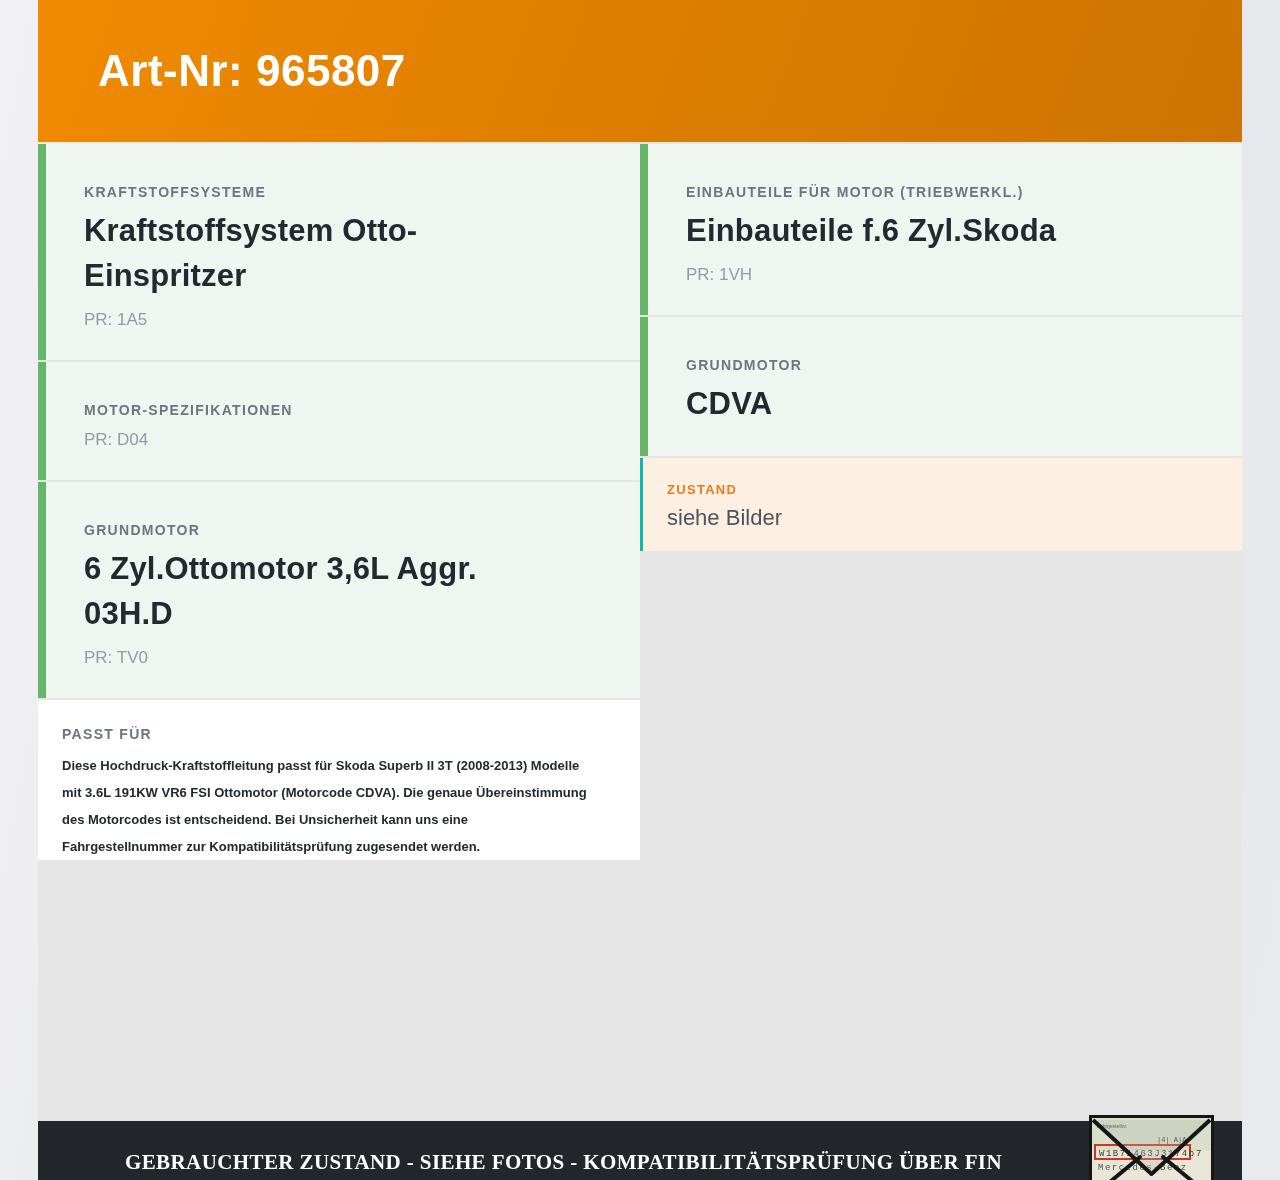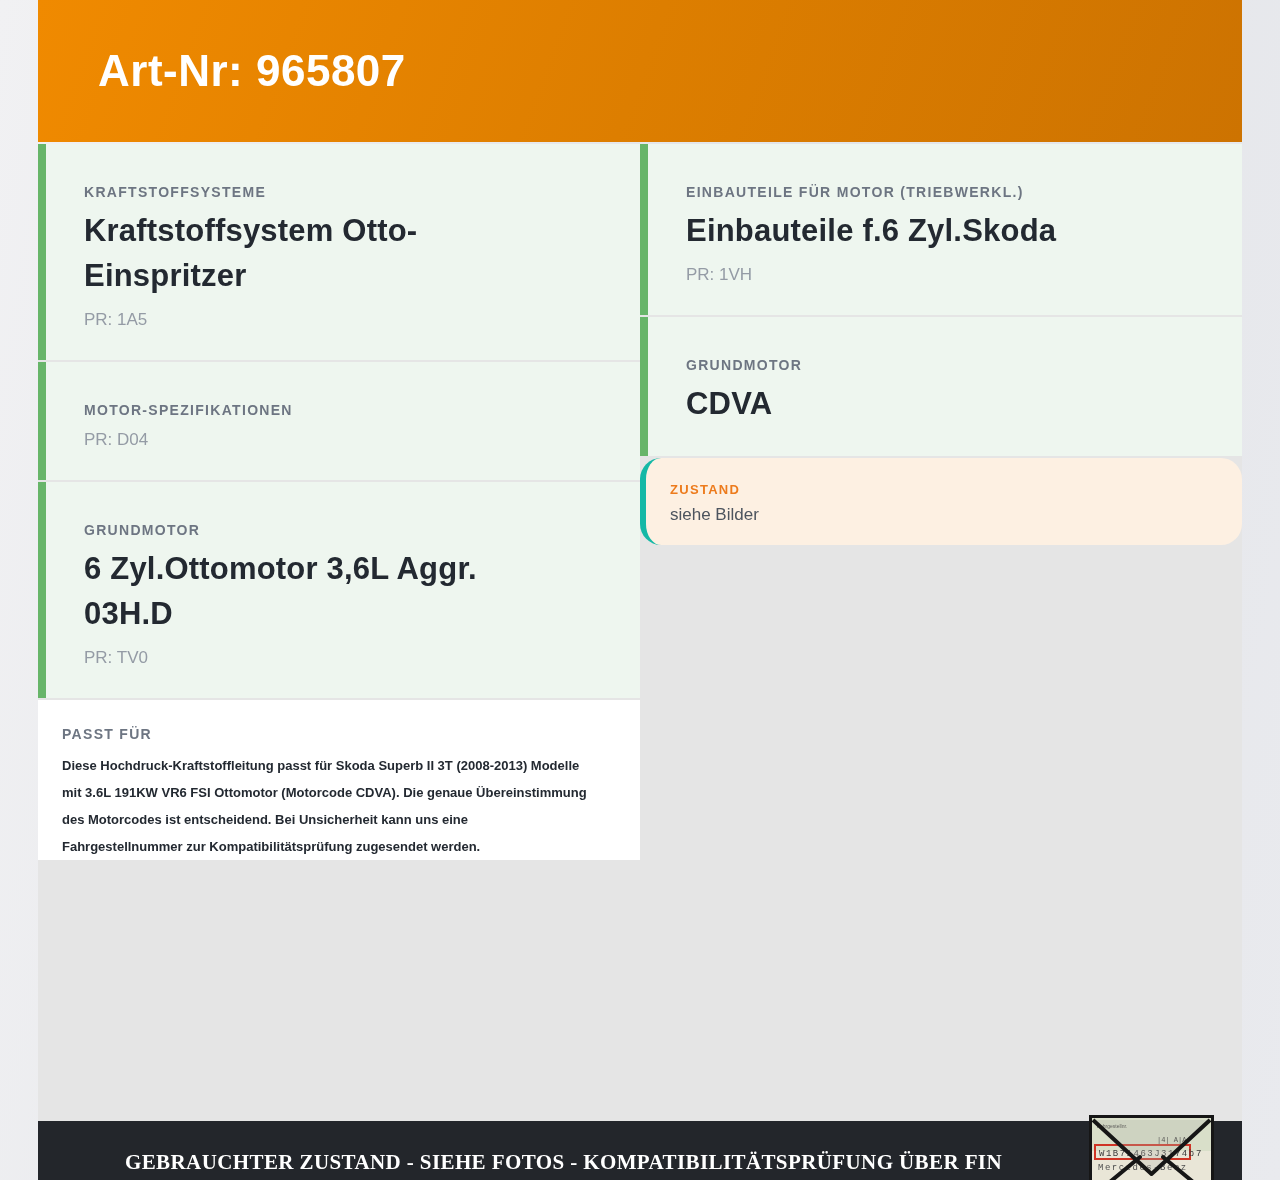--- a/index.html
+++ b/index.html
@@ -32,25 +32,25 @@
   .card-label{
     font-size:14px;font-weight:700;letter-spacing:1.3px;color:#6d7582;margin-bottom:8px;
   }
   .card h2{
     margin:0;font-size:31px;line-height:45px;font-weight:700;color:#232931;
     letter-spacing:.2px;max-width:440px;
   }
   .pr{margin-top:12px;font-size:17px;color:#949ba5;}
 
   .zustand{
-    background:#fdf0e2;border-left:6px solid #14b8a6;
-    padding:24px 40px 20px 24px;box-sizing:border-box;border-radius:21px;
+    background:#fdf0e2;border-left:3px solid #14b8a6;
+    padding:24px 40px 20px 24px;box-sizing:border-box;
   }
   .zustand .card-label{color:#ed7b1c;font-size:13px;margin-bottom:8px;}
-  .zustand-value{font-size:17px;color:#4d545e;font-weight:400;}
+  .zustand-value{font-size:22px;color:#4d545e;font-weight:400;}
 
   .passt{background:#ffffff;padding:26px 40px 0 24px;box-sizing:border-box;}
   .passt .card-label{margin-bottom:10px;}
   .passt-text{
     font-size:13px;line-height:27px;font-weight:700;color:#232931;max-width:528px;
   }
 
   
   .footer{
     height:83px;background:#23262b;display:flex;align-items:center;

